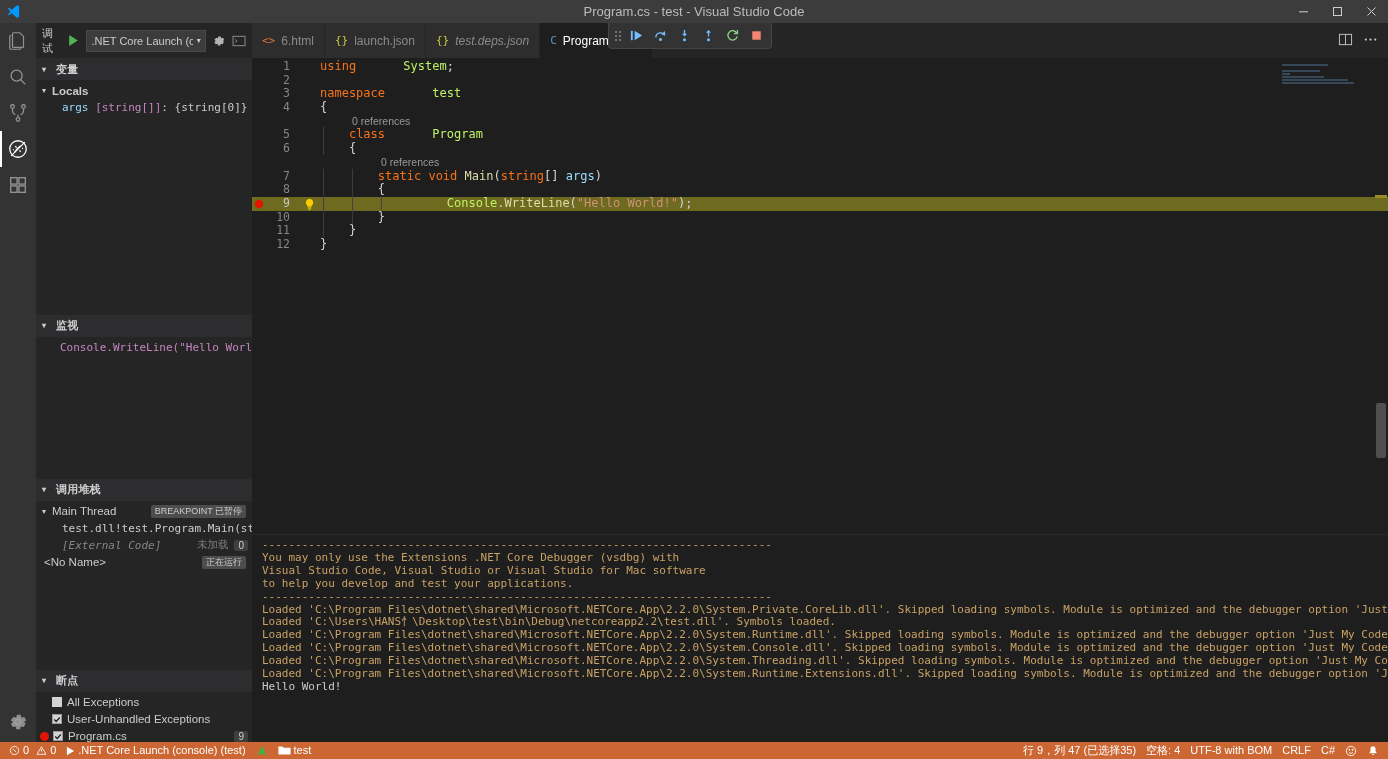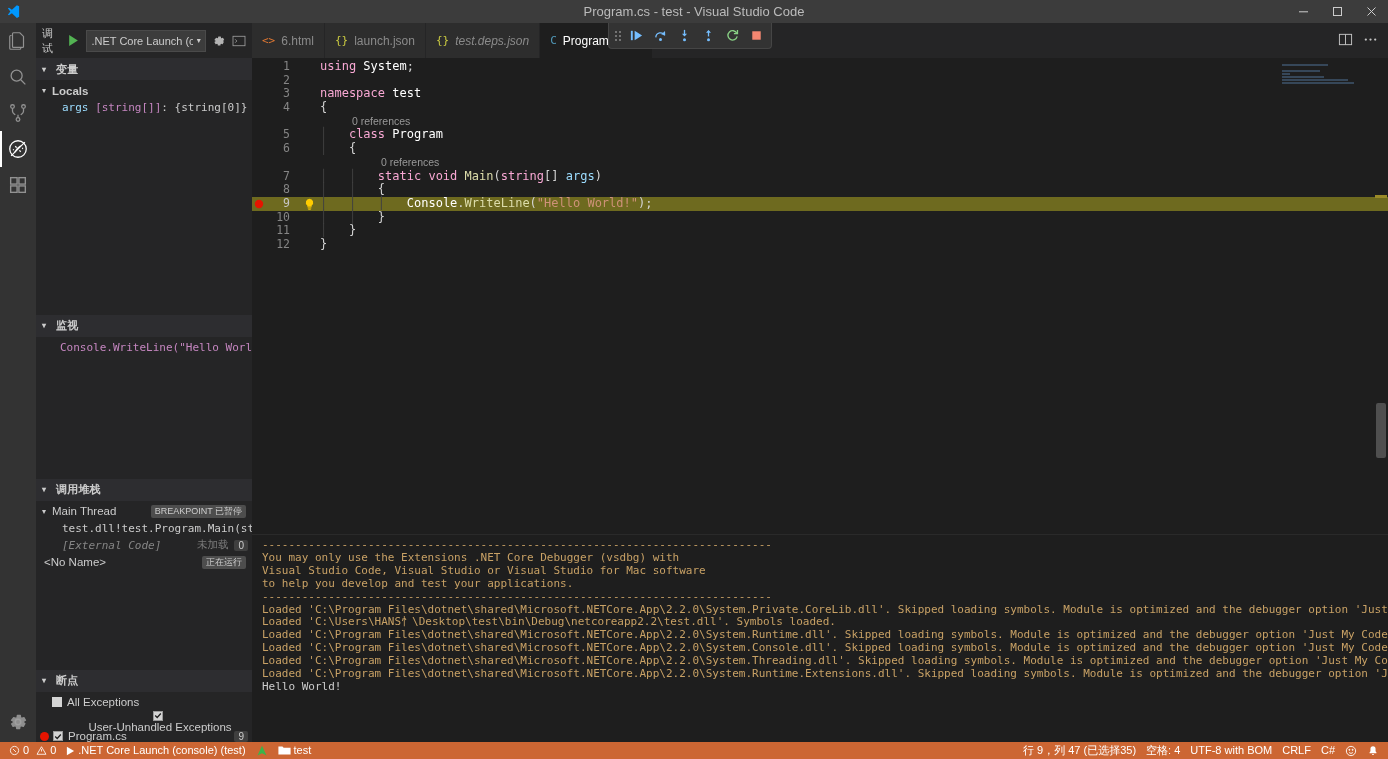--- a/index.html
+++ b/index.html
@@ -134,22 +134,22 @@
     color:#858585; font-size:11.5px;
   }
   .lnum.cur{ color:#c6c6c6; }
   .lamp{ width:18px; flex:0 0 18px; display:flex; align-items:center; justify-content:center; }
   .ctext{ flex:1 1 auto; padding-left:2px; }
   .codelens{
     height:13.7px; font-family:"Liberation Sans", sans-serif; font-size:10.5px;
     color:#999999; display:flex; align-items:center; white-space:pre;
   }
   .indent-guide{ color:#404040; }
-  .k-blue{ color:#f9a8d4; }
-  .k-green{ color:#ffffff; }
+  .k-blue{ color:#f97316; }
+  .k-green{ color:#bef264;margin-left:40px; }
   .k-str{ color:#ce9178; }
   .k-plain{ color:#d4d4d4; }
   .k-func{ color:#dcdcaa; }
   .k-light{ color:#9cdcfe; }
 
   .minimap{
     position:absolute; right:14px; top:6px; width:92px; height:20px; opacity:.55;
   }
   .mm-line{ height:2px; background:#4a6a8a; margin-bottom:1px; }
   .vscroll{
@@ -356,21 +356,21 @@
       <div class="pane" style="flex:1 1 auto;">
         <div class="pane-header">
           <span class="twisty">▾</span>
           <span>断点</span>
         </div>
         <div class="pane-body">
           <div class="row" style="padding-left:16px;">
             <span class="cb unchecked"></span>
             <span>All Exceptions</span>
           </div>
-          <div class="row" style="padding-left:32px;flex-direction:column;">
+          <div class="row" style="padding-left:16px;">
             <span class="cb checked">
               <svg width="9" height="9" viewBox="0 0 10 10">
                   <path d="M1.5 5 L4 7.5 L8.5 2.5" stroke="#1e1e1e" stroke-width="1.6" fill="none"></path>
                 </svg>
             </span>
             <span>User-Unhandled Exceptions</span>
           </div>
           <div class="row" style="padding-left:4px;">
             <span class="bp-dot"></span>
             <span class="cb checked">

